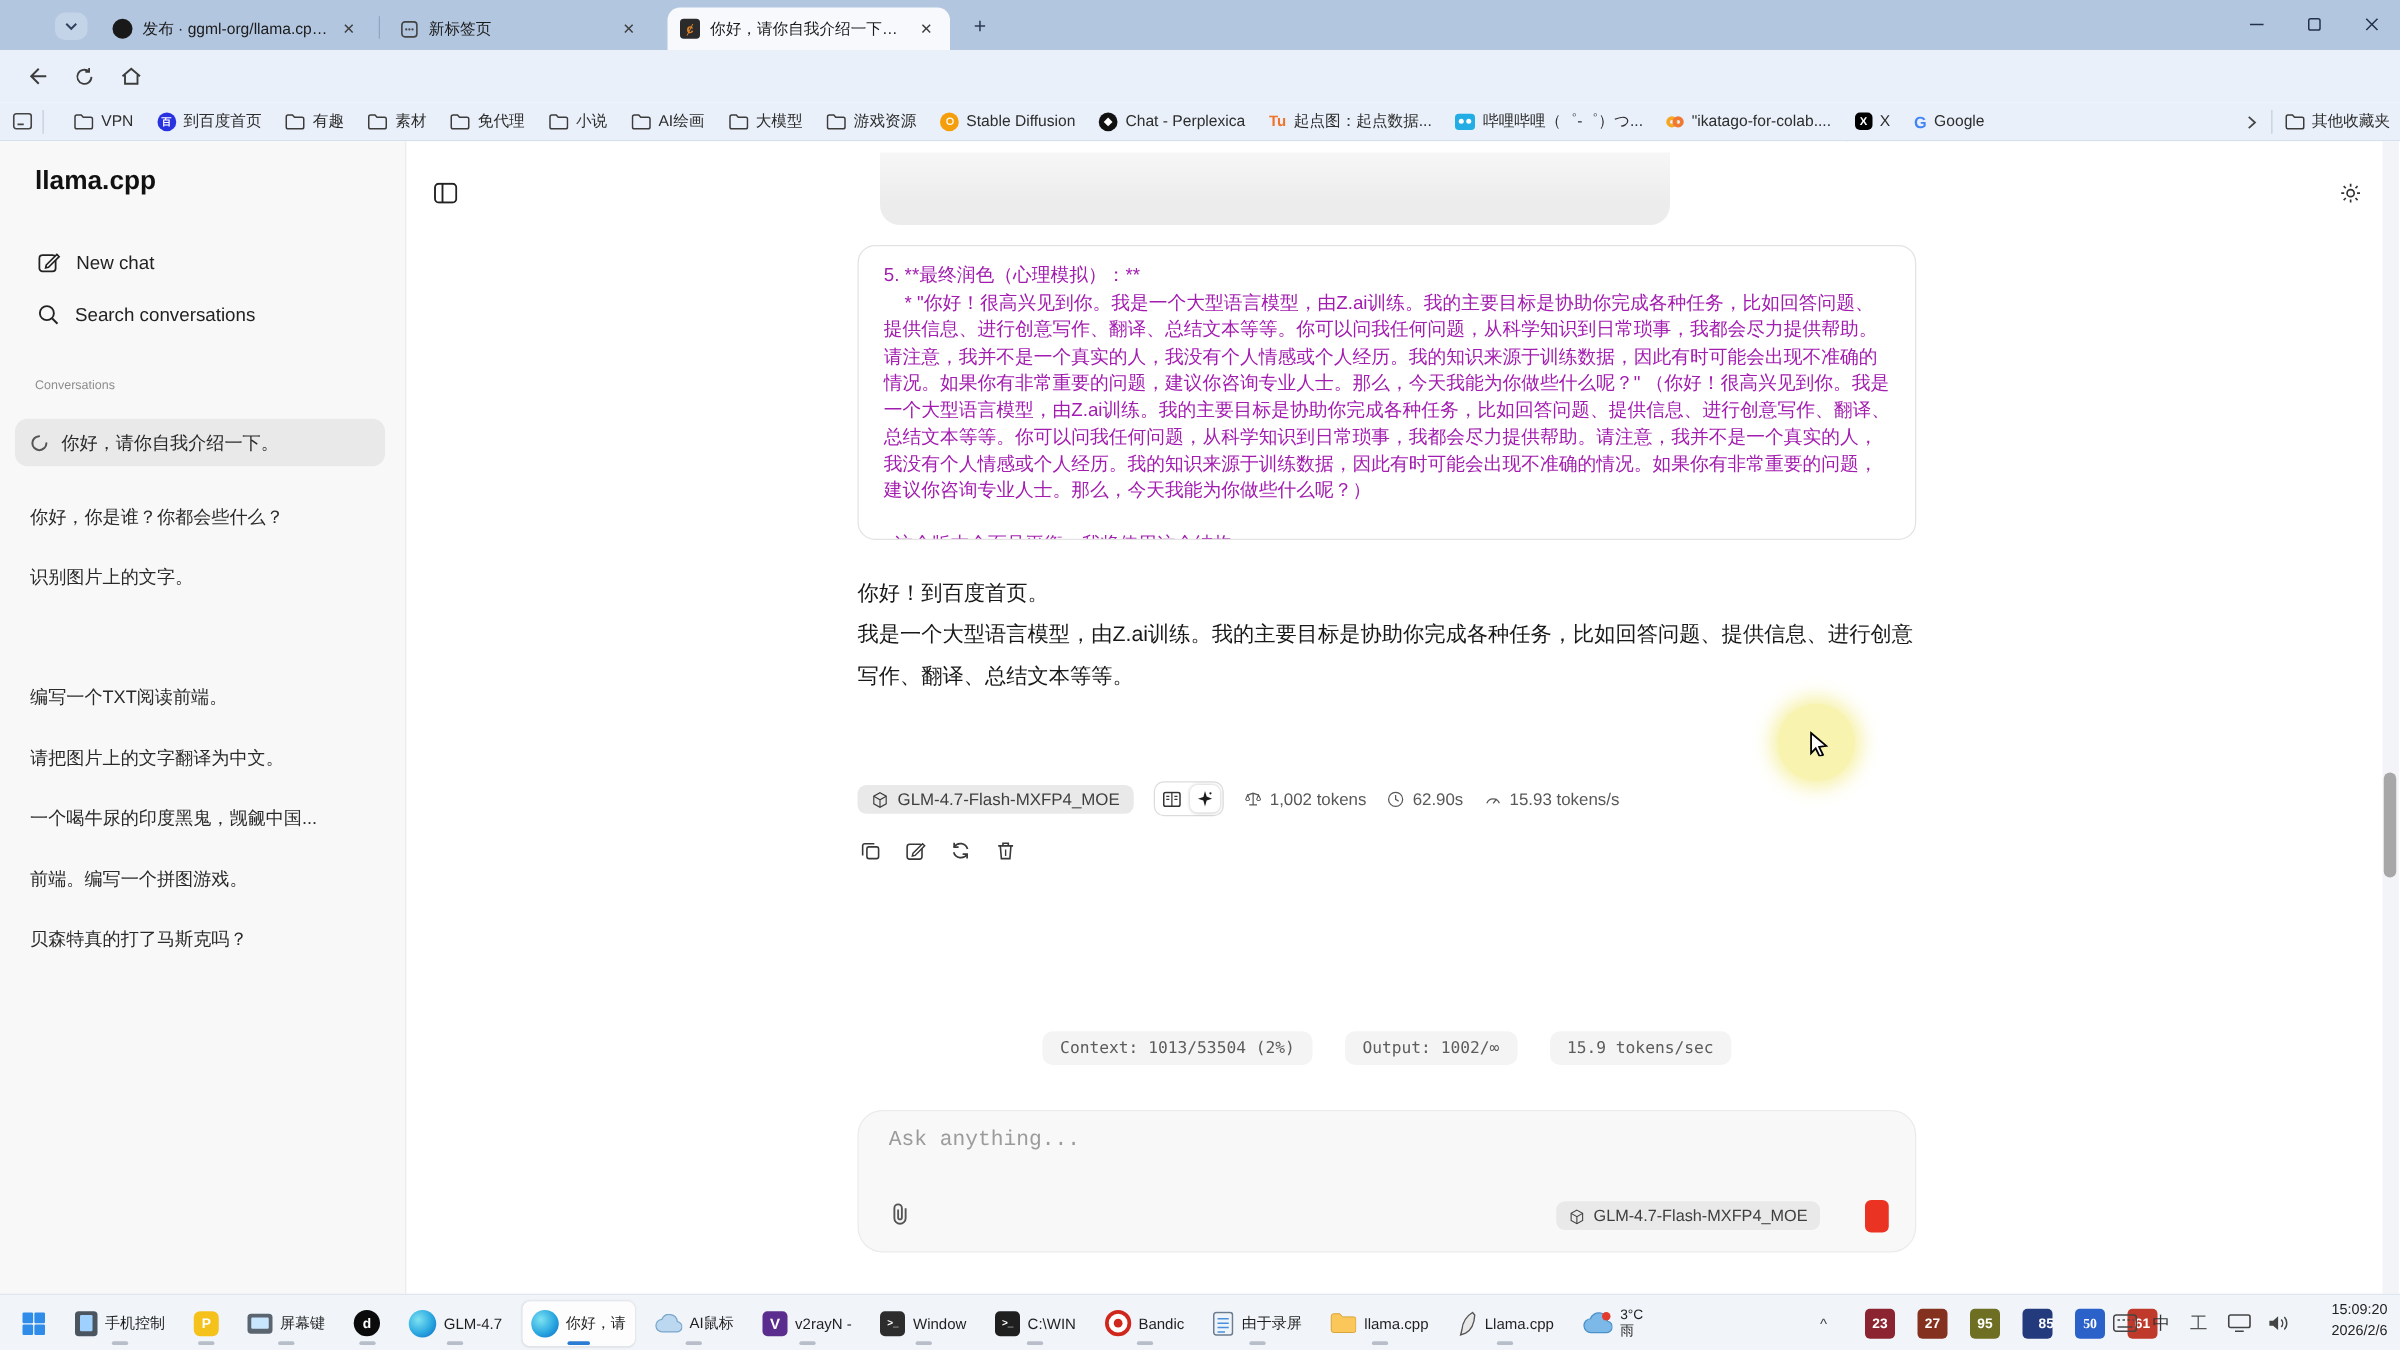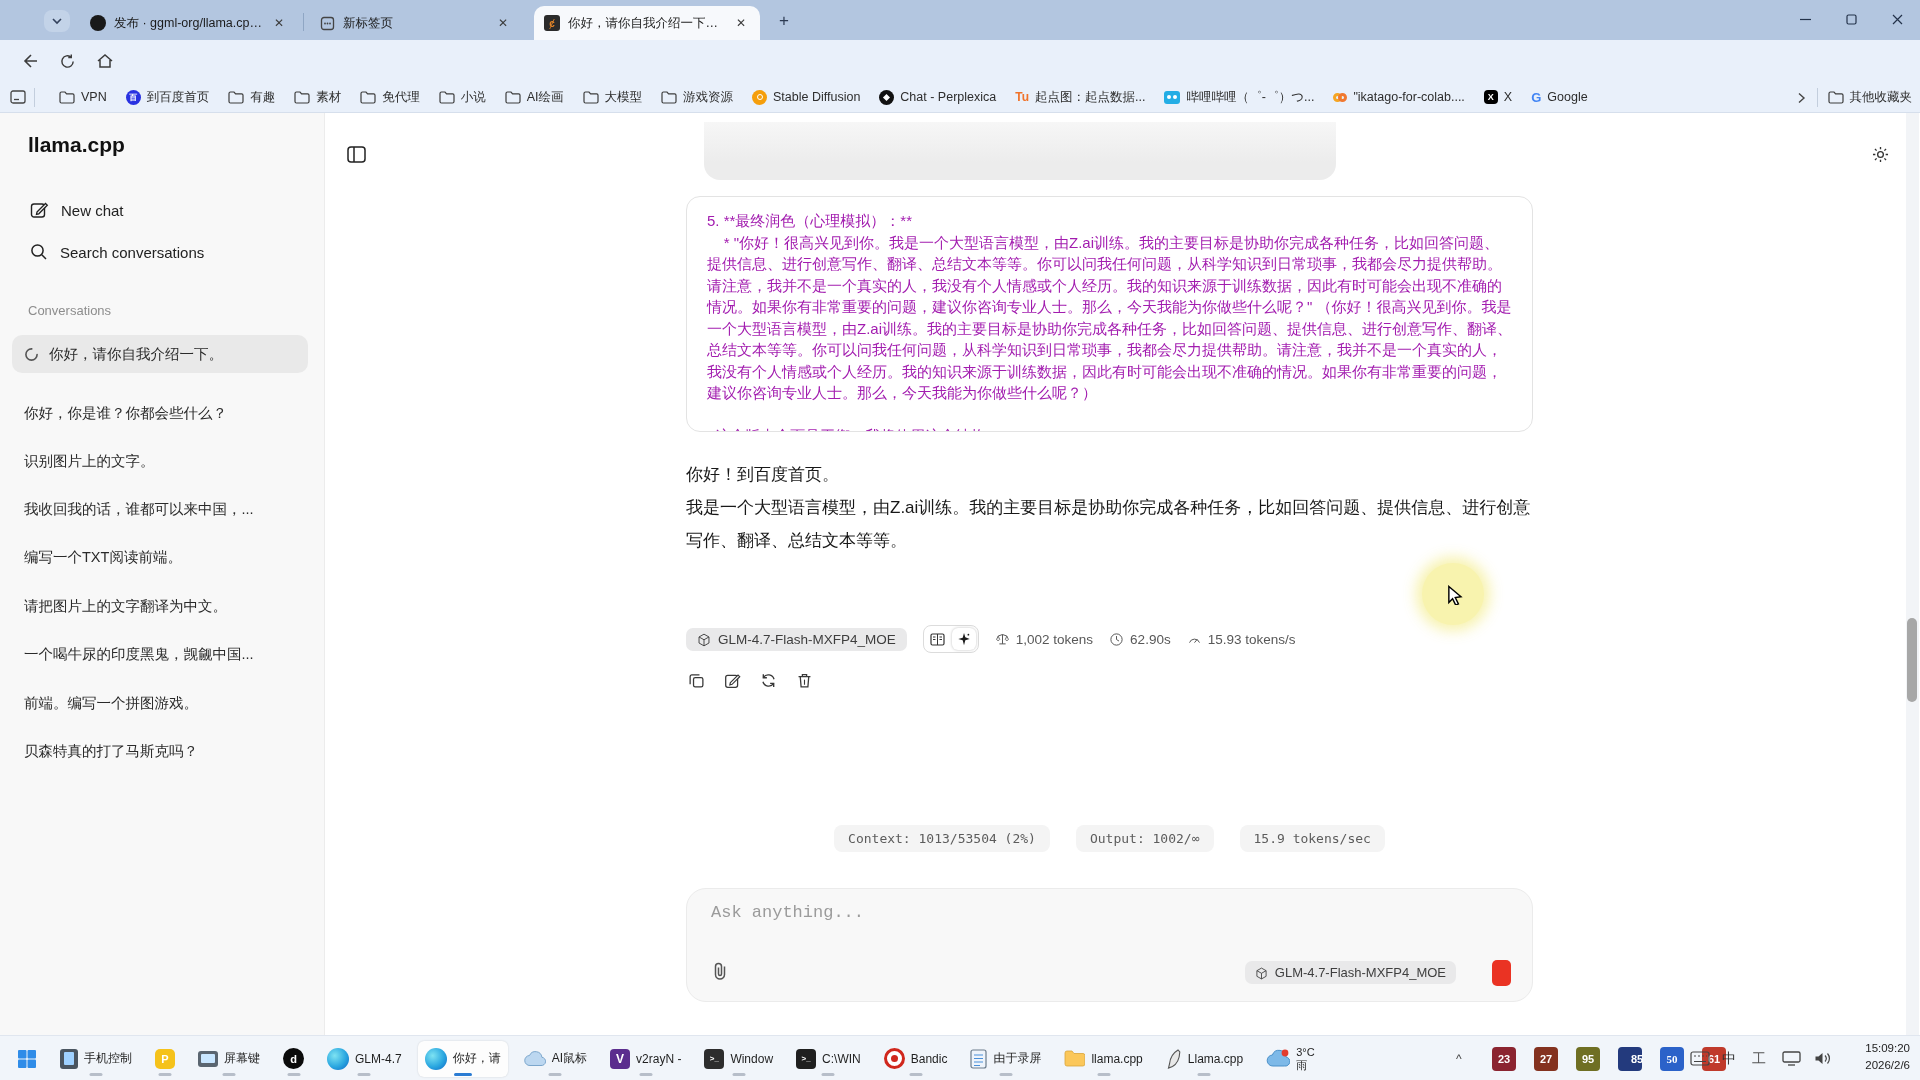--- a/index.html
+++ b/index.html
@@ -24,21 +24,21 @@
   .extic{position:absolute;top:47px;width:26px;height:26px;display:flex;align-items:center;justify-content:center}
   .sq{display:flex;align-items:center;justify-content:center;color:#fff;font-weight:bold;border-radius:4px}
   #bmrow{position:absolute;left:0;top:82px;width:1920px;height:31px;background:#e9f0fa;border-bottom:1px solid #d6dfec;display:flex;align-items:center;padding-left:10px}
   .bm{display:flex;align-items:center;gap:6px;font-size:12.5px;color:#2d2d2d;margin-right:19px;white-space:nowrap}
   .bm-right{position:absolute;right:8px;top:0;height:31px;display:flex;align-items:center;gap:10px}
   
   #page{position:absolute;left:0;top:113px;width:1920px;height:922px;background:#fff}
   #sidebar{position:absolute;left:0;top:0;width:325px;height:922px;background:#f8f8f8;border-right:1px solid #ececec}
   #sb-title{position:absolute;left:28px;top:20px;font-size:21px;font-weight:700;color:#111}
   .sb-row{position:absolute;left:30px;display:flex;align-items:center;gap:12px;font-size:15px;color:#222}
-  #sb-convlabel{position:absolute;left:28px;top:190px;font-size:13px;color:#8d8d8d}
+  #sb-convlabel{position:absolute;left:28px;top:190px;font-size:10px;color:#8d8d8d}
   .conv{position:absolute;left:12px;width:296px;height:38px;display:flex;align-items:center;border-radius:10px;font-size:14.5px;color:#2a2a2a;padding:0 12px;white-space:nowrap;overflow:hidden}
   .conv.active{background:#e9e9e9;gap:10px}
   #main{position:absolute;left:325px;top:0;width:1595px;height:922px}
   .ghostbtn{display:flex;align-items:center;justify-content:center;border-radius:8px;color:#3a3a3a}
   #clipped-bubble{position:absolute;left:379px;top:9px;width:632px;height:58px;border-radius:0 0 16px 16px;background:linear-gradient(to bottom,rgba(236,236,236,.45),#ececec 70%)}
   #thinkbox{position:absolute;left:361px;top:83px;width:847px;height:236px;background:#fff;border:1px solid #e3e3e3;border-radius:14px;padding:13px 20px;font-size:15px;line-height:21.5px;color:#a21caf;white-space:pre-wrap;overflow:hidden}
   #answer{position:absolute;left:361px;top:345px;width:847px;font-size:17px;line-height:33px;color:#181818}
   #metarow{position:absolute;left:361px;top:512px;display:flex;align-items:center;gap:16px;color:#555}
   .pillgray{display:flex;align-items:flex-end;gap:7px;background:#e9e9ea;border-radius:7px;padding:4px 11px;font-size:13.5px;color:#3e3e3e}
   #viewtoggle{display:flex;align-items:center;gap:2px;border:1px solid #dcdcdc;border-radius:8px;padding:2px;background:#fff}
@@ -363,23 +363,20 @@
             <circle cx="7.5" cy="7.5" r="5.6" fill="none" stroke="#555" stroke-width="1.6" stroke-dasharray="26 10" stroke-linecap="round"></circle>
           </svg>
         <span>你好，请你自我介绍一下。</span>
       </div>
       <div class="conv" style="top:281px">
           <span>你好，你是谁？你都会些什么？</span>
         </div>
       <div class="conv" style="top:329px">
           <span>识别图片上的文字。</span>
         </div>
-      <div class="conv" style="top:377px">
-          <span>我收回我的话，谁都可以来中国，...</span>
-        </div>
       <div class="conv" style="top:425px">
           <span>编写一个TXT阅读前端。</span>
         </div>
       <div class="conv" style="top:474px">
           <span>请把图片上的文字翻译为中文。</span>
         </div>
       <div class="conv" style="top:522px">
           <span>一个喝牛尿的印度黑鬼，觊觎中国...</span>
         </div>
       <div class="conv" style="top:571px">

